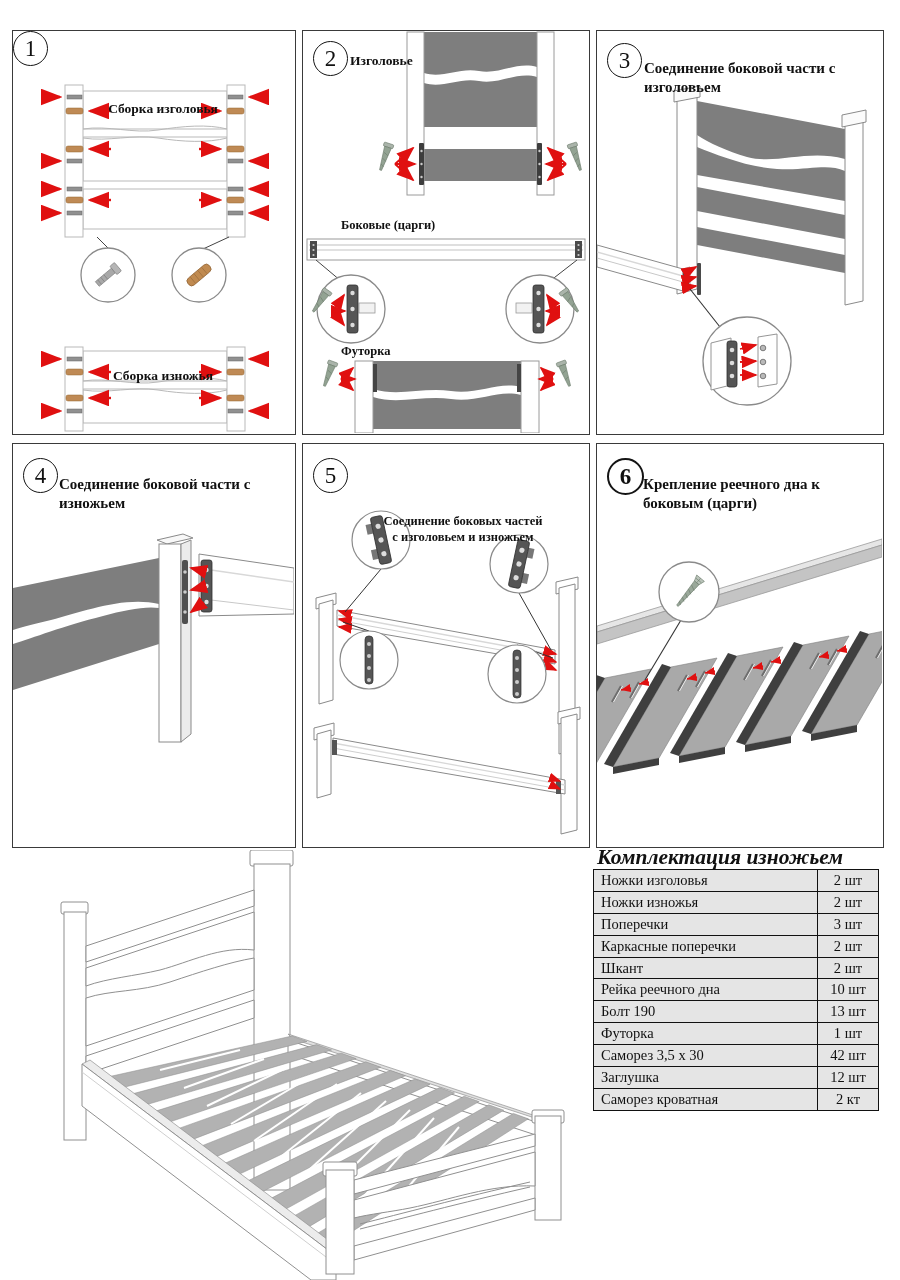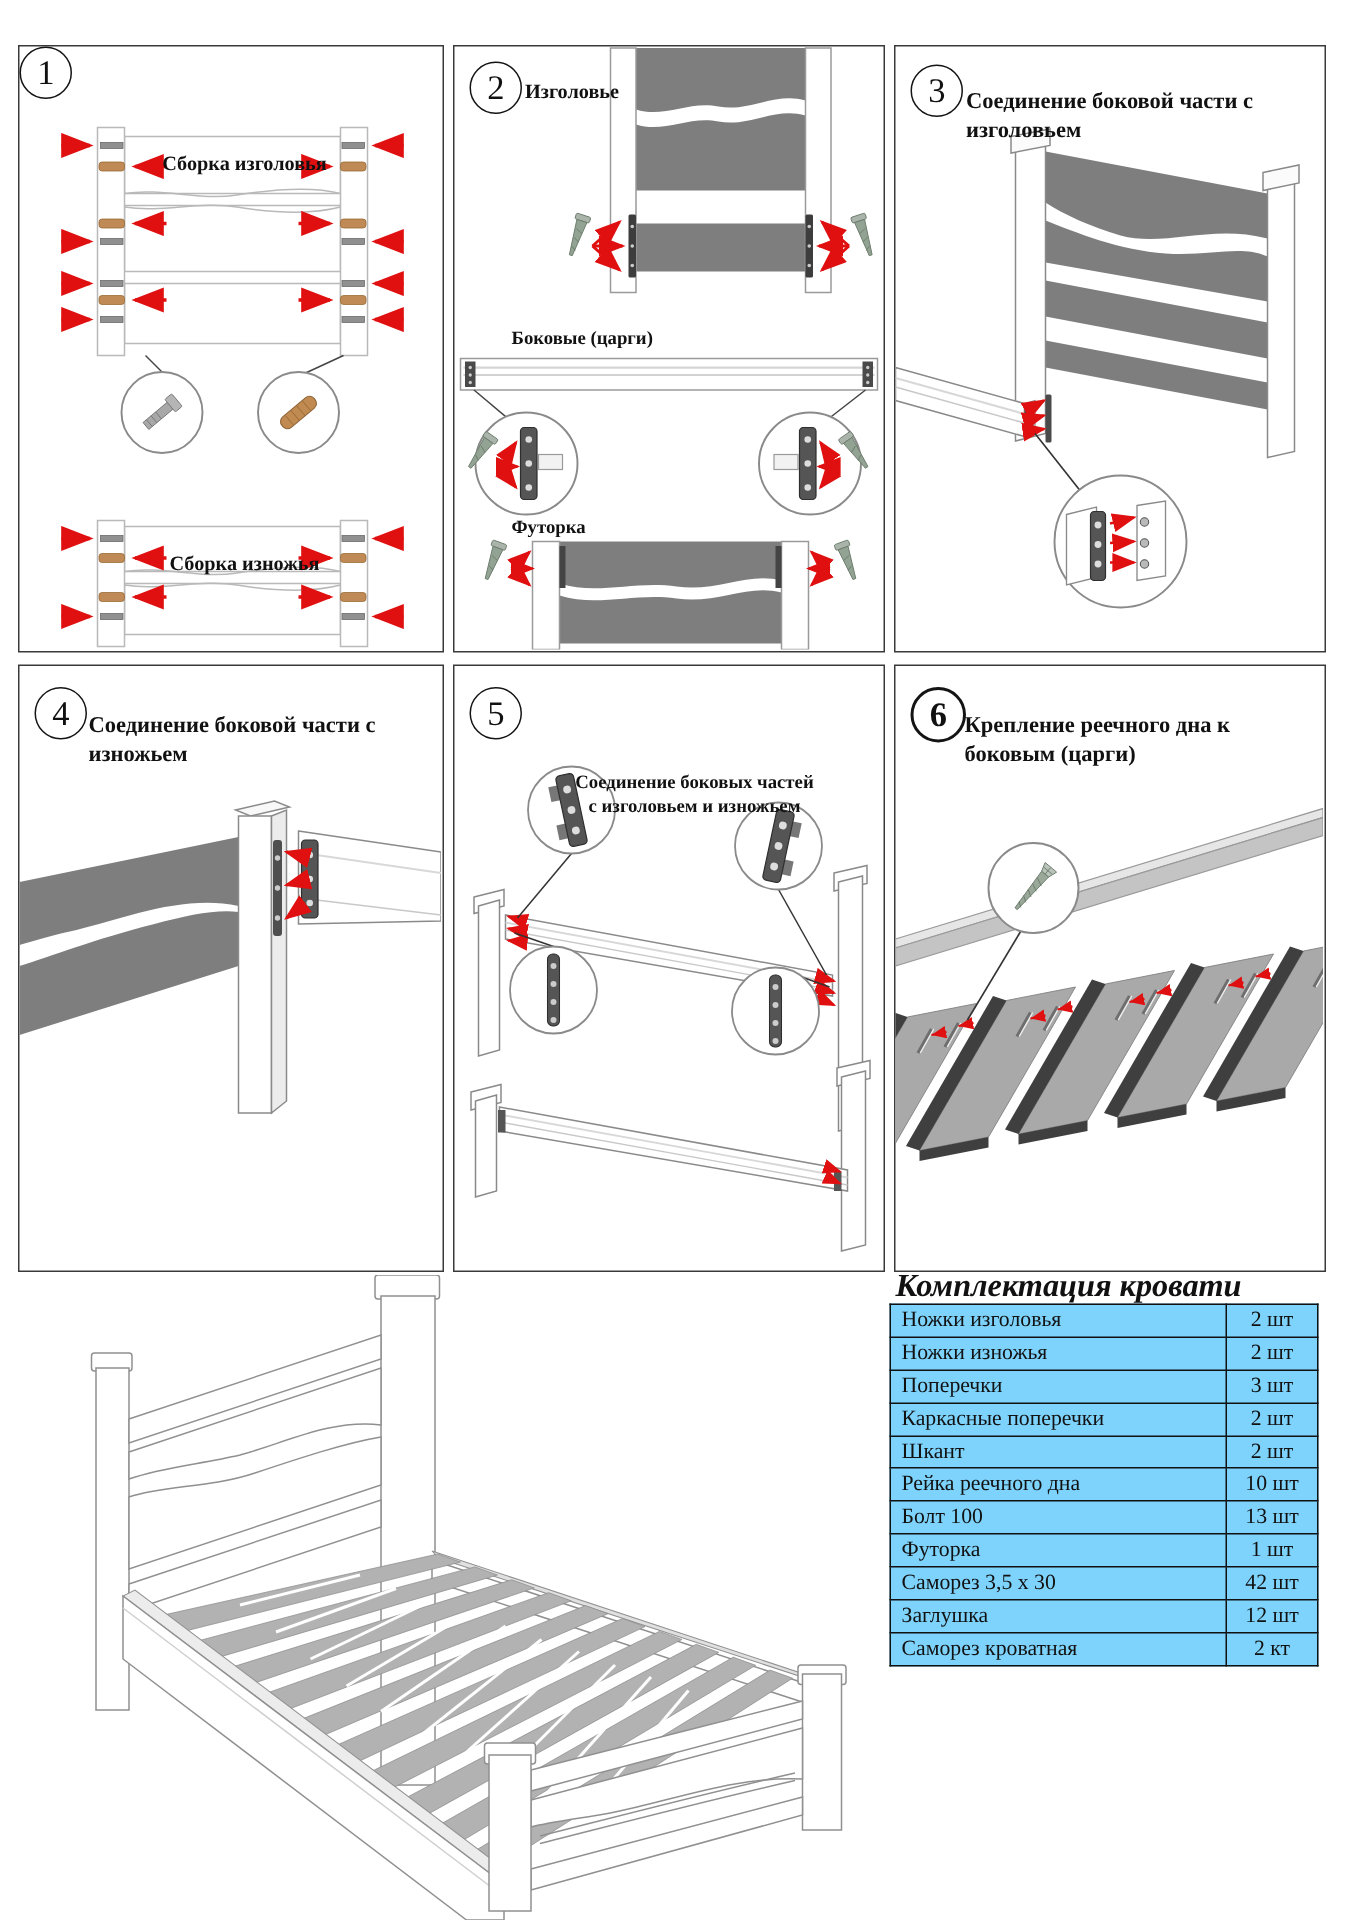--- a/index.html
+++ b/index.html
@@ -7,21 +7,21 @@
         font-family:"Liberation Serif",serif;color:#111;}
   .panel{position:absolute;border:1.6px solid #3a3a3a;background:#fff;box-sizing:border-box;}
   .panel svg{position:absolute;left:0;top:0;}
   .badge{position:absolute;width:33px;height:33px;border:1.8px solid #141414;border-radius:50%;
          display:flex;align-items:center;justify-content:center;font-size:23px;background:#fff;z-index:3;}
   .badge.bold{font-weight:bold;border-width:2.6px;}
   .ptitle{position:absolute;font-weight:bold;z-index:2;line-height:1.25;}
   .t13{font-size:13.5px;} .t12{font-size:12.5px;} .t11{font-size:15px;}
   .center{text-align:center;margin-top:44px;}
   .tbl-title{position:absolute;font-weight:bold;font-style:italic;font-size:21.5px;}
-  table.parts{position:absolute;border-collapse:collapse;background:#7dd3fc;padding-left:39px;}
+  table.parts{position:absolute;border-collapse:collapse;background:#e5e5e5;padding-left:39px;}
   table.parts td{border:1.5px solid #111;font-size:14.5px;height:20.9px;padding:0 4px 0 7px;}
   table.parts td.qty{text-align:center;width:56px;padding:0 2px;}
   table.parts td.nm{width:212px;}
 </style>
 </head>
 <body>
 
 <div class="page">
 
   <section class="panel" style="left:12px;top:30px;width:284px;height:405px">
@@ -626,21 +626,21 @@
       <g>
         <polygon points="52,214 306,406 314,402 60,210" fill="#ececec" stroke-width="0.7"></polygon>
         <polygon points="52,214 306,406 306,430 281,430 52,256"></polygon>
         <line x1="52" y1="222" x2="300" y2="410" stroke="#cfcfcf"></line>
       </g>
       <rect x="293" y="312" width="34" height="14" rx="2"></rect>
       <rect x="296" y="320" width="28" height="104"></rect>
     </g>
   </svg>
 
-  <div class="tbl-title" style="left:597px;top:845px">Комплектация кровати</div>
+  <div class="tbl-title" style="left:597px;top:845px">Комплектация изножьем</div>
   <table class="parts" style="left:593px;top:869px">
     <tbody>
       <tr>
           <td class="nm">Ножки изголовья</td>
           <td class="qty">2 шт</td>
         </tr>
       <tr>
           <td class="nm">Ножки изножья</td>
           <td class="qty">2 шт</td>
         </tr>
@@ -654,21 +654,21 @@
         </tr>
       <tr>
           <td class="nm">Шкант</td>
           <td class="qty">2 шт</td>
         </tr>
       <tr>
           <td class="nm">Рейка реечного дна</td>
           <td class="qty">10 шт</td>
         </tr>
       <tr>
-          <td class="nm">Болт 100</td>
+          <td class="nm">Болт 190</td>
           <td class="qty">13 шт</td>
         </tr>
       <tr>
           <td class="nm">Футорка</td>
           <td class="qty">1 шт</td>
         </tr>
       <tr>
           <td class="nm">Саморез 3,5 x 30</td>
           <td class="qty">42 шт</td>
         </tr>

